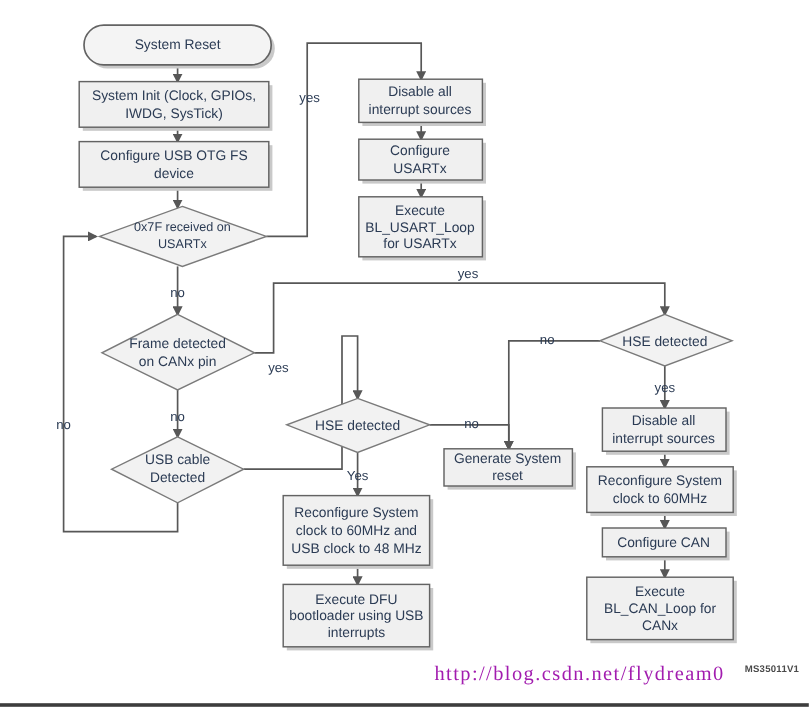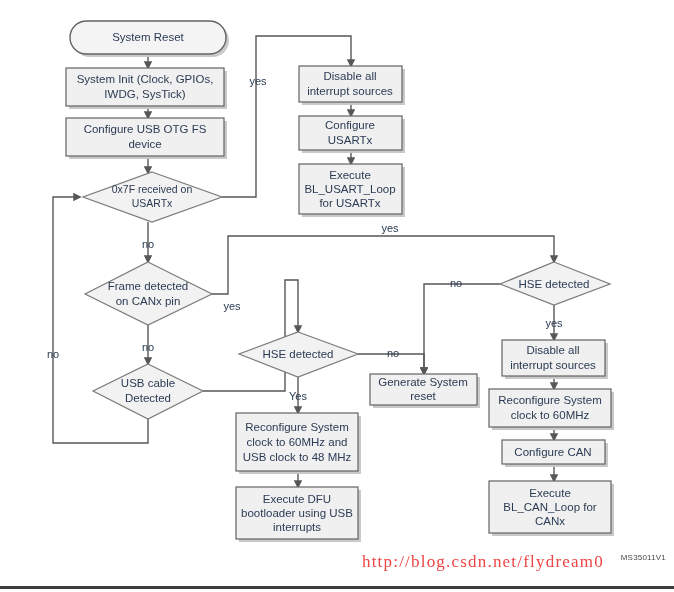--- a/index.html
+++ b/index.html
@@ -18,27 +18,27 @@
   .node-text.small{font-size:10.5px;}
   .edge{fill:none;stroke:#575757;stroke-width:1.4;}
   .edge-label{
     fill:#2b3b54;font-family:"Liberation Sans","DejaVu Sans",sans-serif;
     font-size:11px;text-anchor:middle;dominant-baseline:middle;
   }
   .shadow{fill:#c9c9c9;}
   .watermark{
     position:absolute;left:362px;top:552px;
     font-family:"Liberation Serif","DejaVu Serif",serif;
-    font-size:17px;color:#ef4444;letter-spacing:1.2px;white-space:nowrap;
+    font-size:17px;color:#a21caf;letter-spacing:1.2px;white-space:nowrap;
     user-select:none;
   }
   .doc-ref{
     position:absolute;right:8px;top:553px;
     font-family:"Liberation Sans","DejaVu Sans",sans-serif;
-    font-size:8px;font-weight:normal;color:#4a4a4a;letter-spacing:.2px;margin-left:44px;
+    font-size:8px;font-weight:bold;color:#4a4a4a;letter-spacing:.2px;margin-left:44px;
   }
   .bottom-rule{
     position:absolute;left:0;top:586px;width:674px;height:3px;background:#3d3d3d;
   }
 </style>
 </head>
 <body>
 
 <svg id="canvas" viewBox="0 0 674 592">
 

